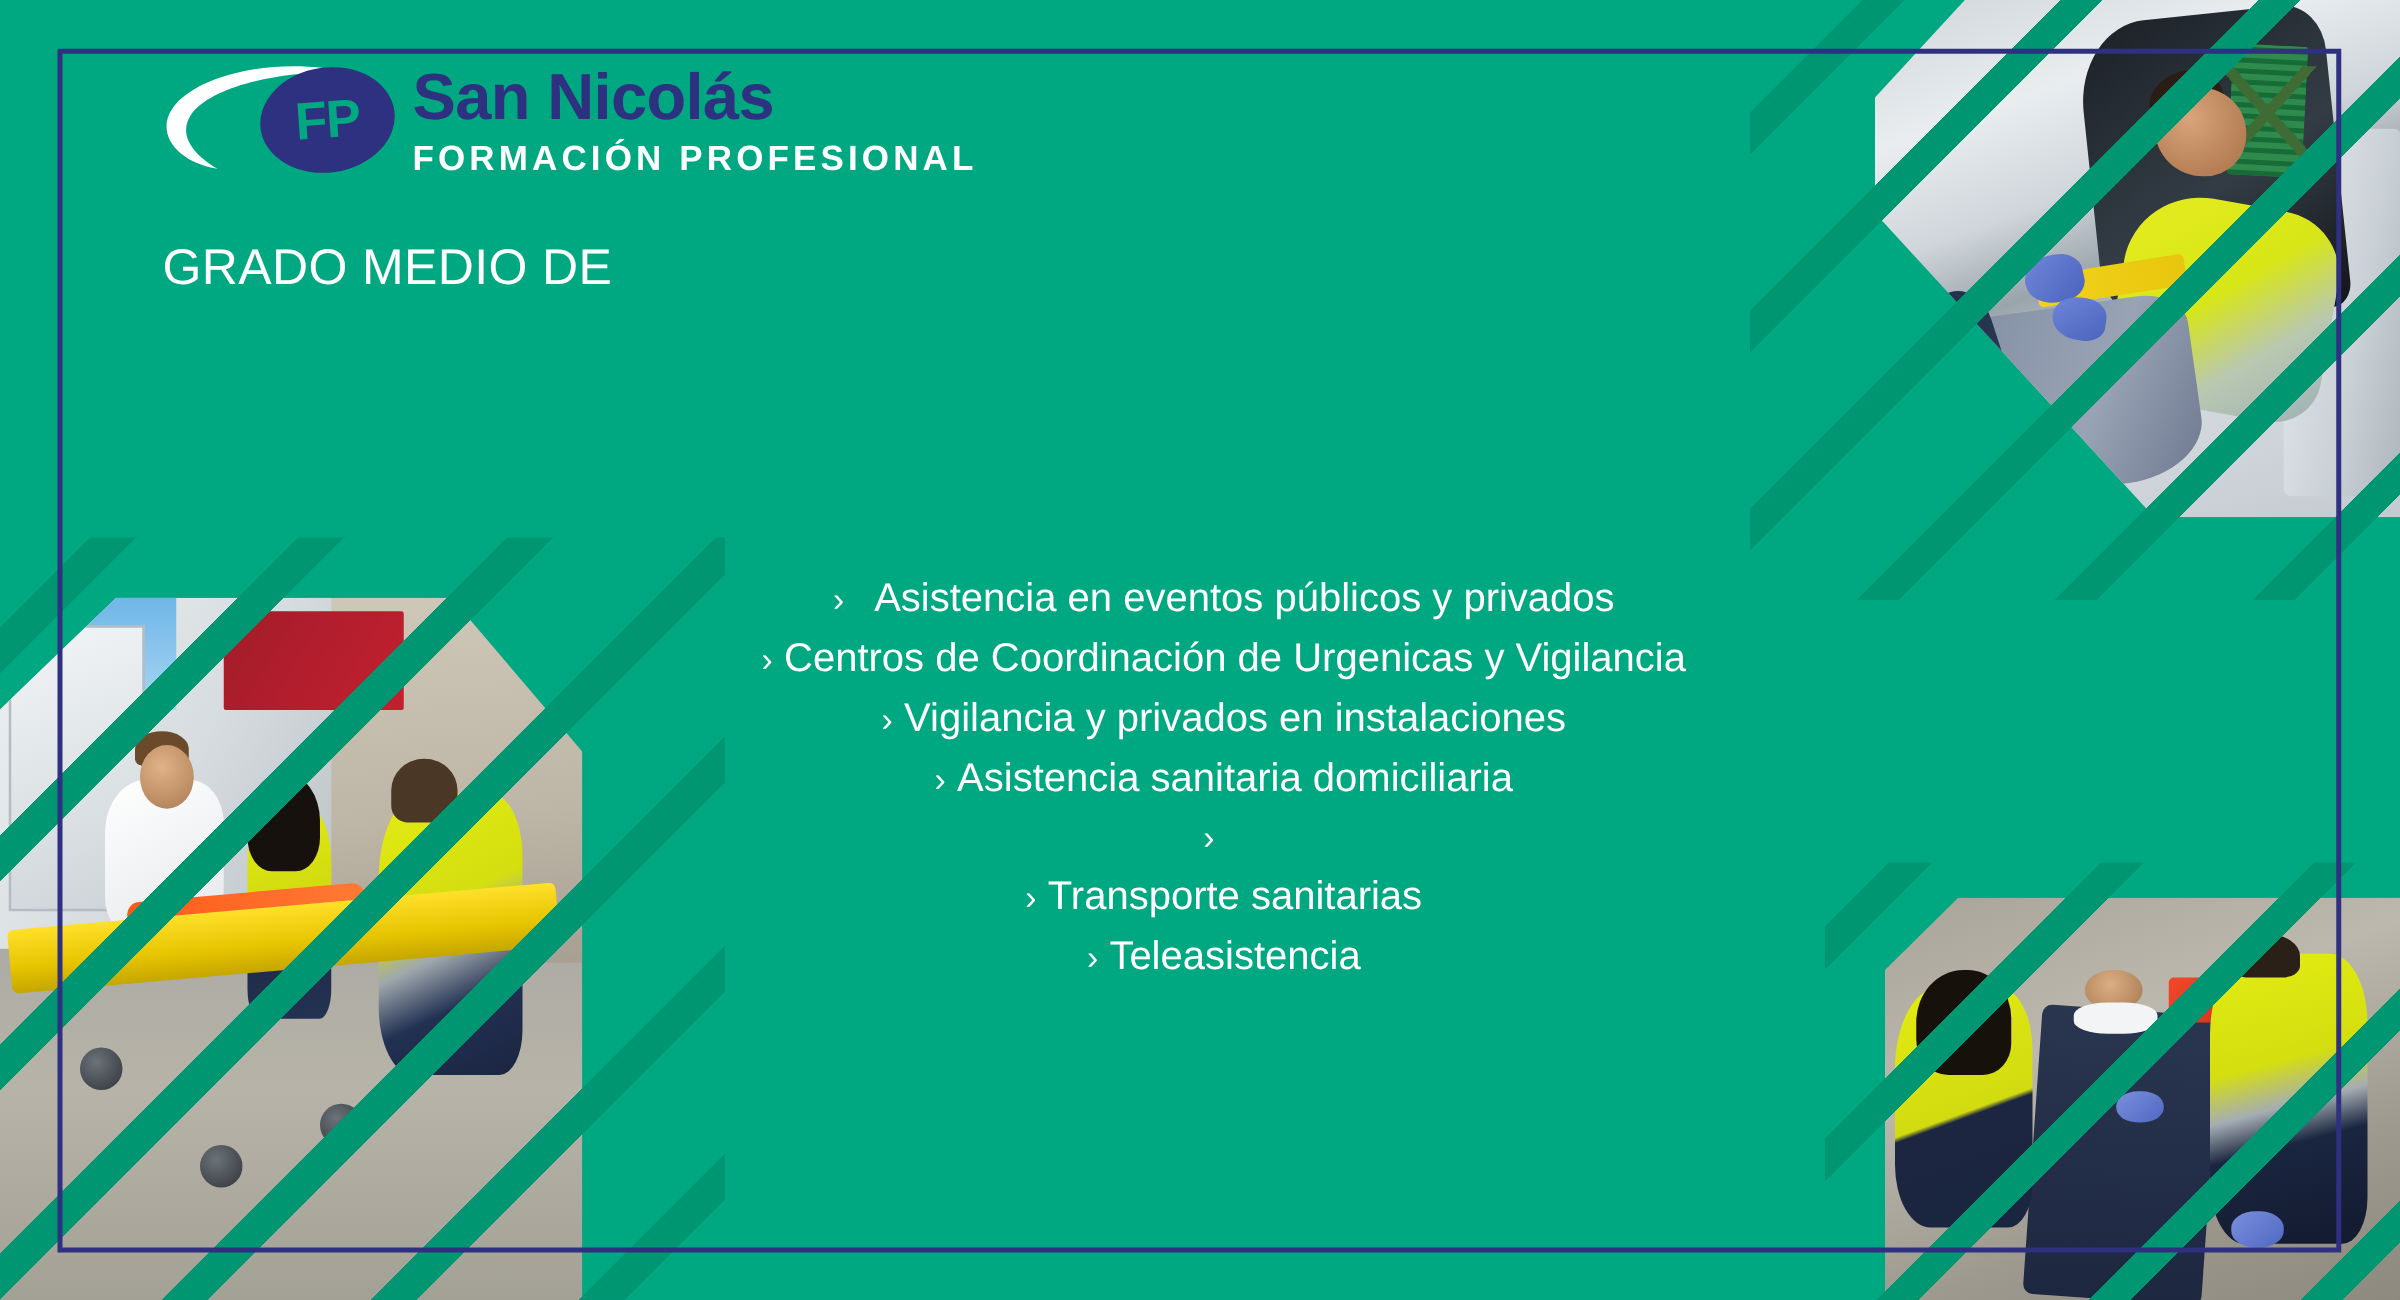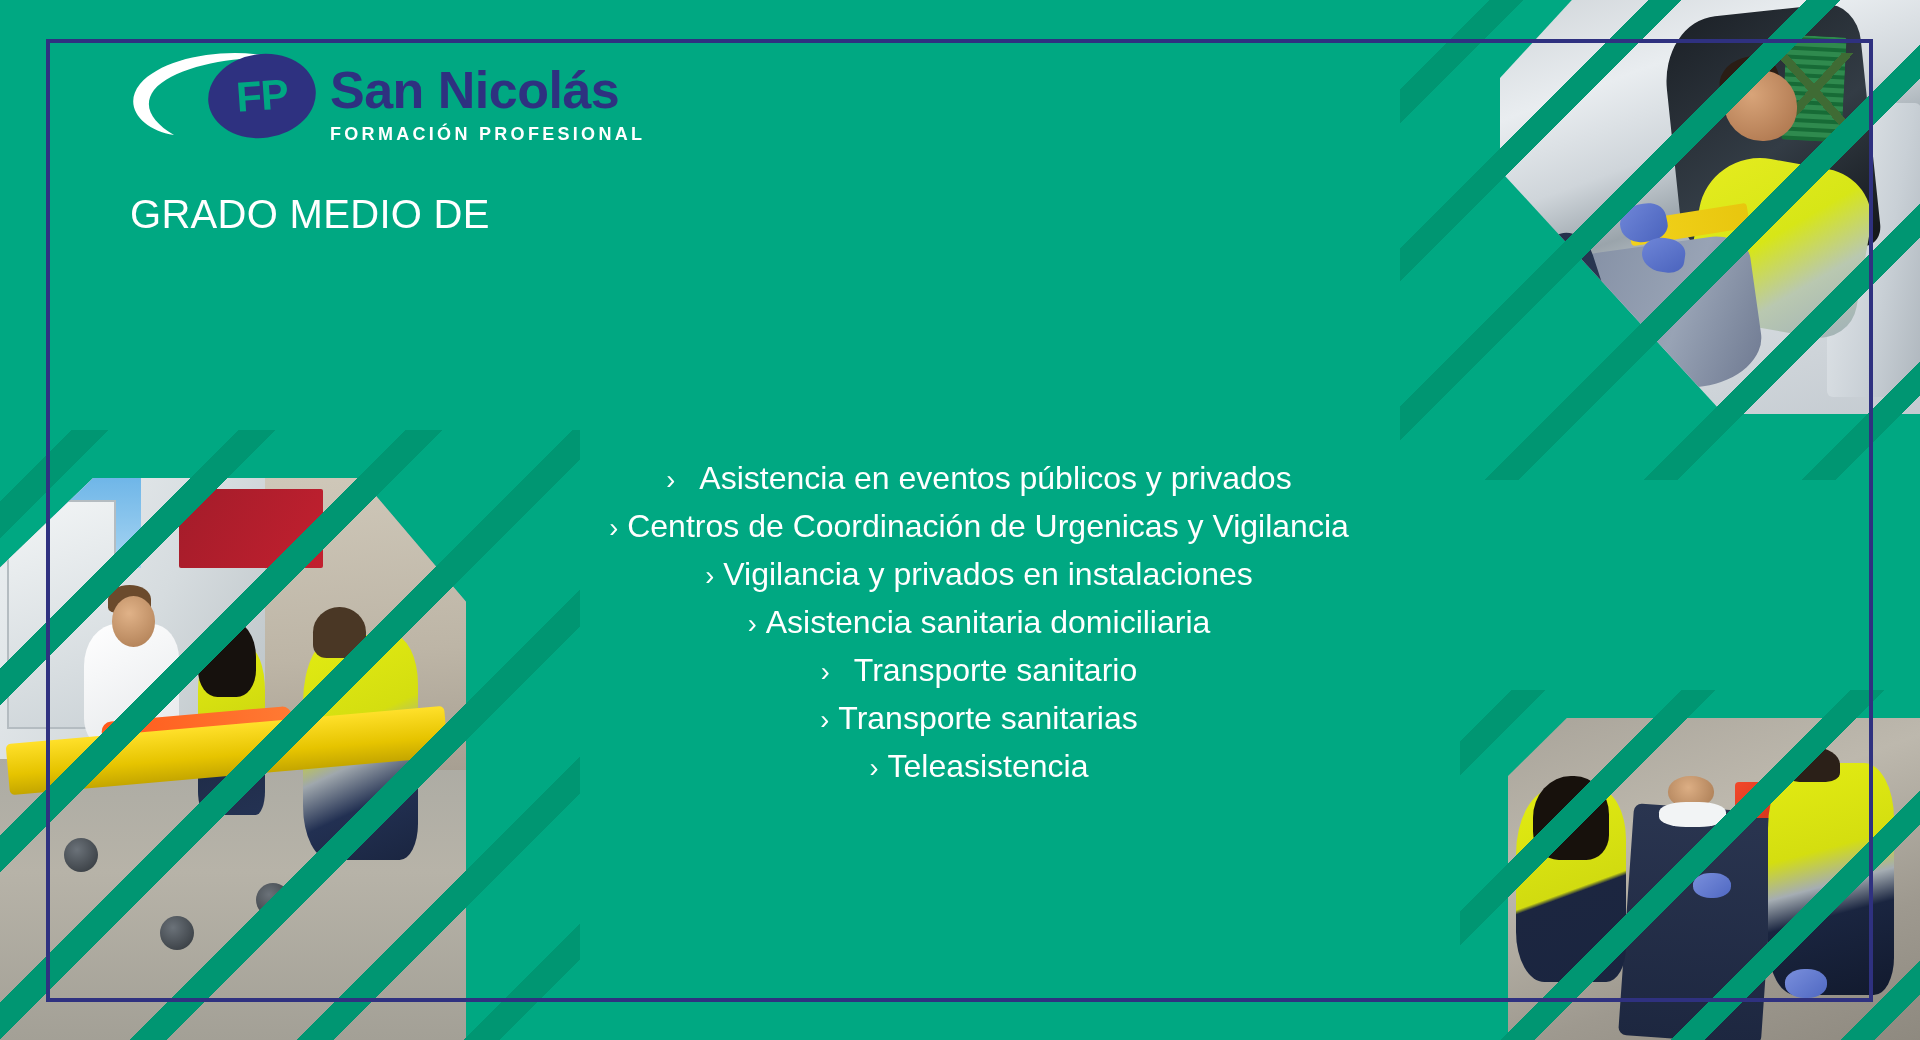--- a/index.html
+++ b/index.html
@@ -366,33 +366,33 @@
     align-items: center;
     justify-content: center;
     color: #00a882;
     font-size: 42px;
     font-weight: 700;
     letter-spacing: -1px;
     transform: rotate(-4deg);
   }
   #logo .brand {
     position: absolute;
-    left: 200px; top: 16px;
+    left: 200px; top: 4px;
   }
   #logo .brand-name {
     color: #2e3180;
     font-size: 52px;
     font-weight: 700;
     letter-spacing: -0.5px;
     line-height: 1;
     white-space: nowrap;
   }
   #logo .brand-sub {
     color: #ffffff;
-    font-size: 18px;
+    font-size: 28px;
     font-weight: 700;
     letter-spacing: 3.3px;
     line-height: 1;
     margin-top: 9px;
     white-space: nowrap;
   }
 
   
   #grade-line {
     position: absolute;
@@ -545,21 +545,20 @@
       <div class="job-item">
         <span class="job-chevron">›</span>
         <span>Vigilancia y privados en instalaciones</span>
       </div>
       <div class="job-item">
         <span class="job-chevron">›</span>
         <span>Asistencia sanitaria domiciliaria</span>
       </div>
       <div class="job-item gap-wide">
         <span class="job-chevron">›</span>
-        <span>Transporte sanitario</span>
       </div>
       <div class="job-item">
         <span class="job-chevron">›</span>
         <span>Transporte sanitarias</span>
       </div>
       <div class="job-item">
         <span class="job-chevron">›</span>
         <span>Teleasistencia</span>
       </div>
     </div>

